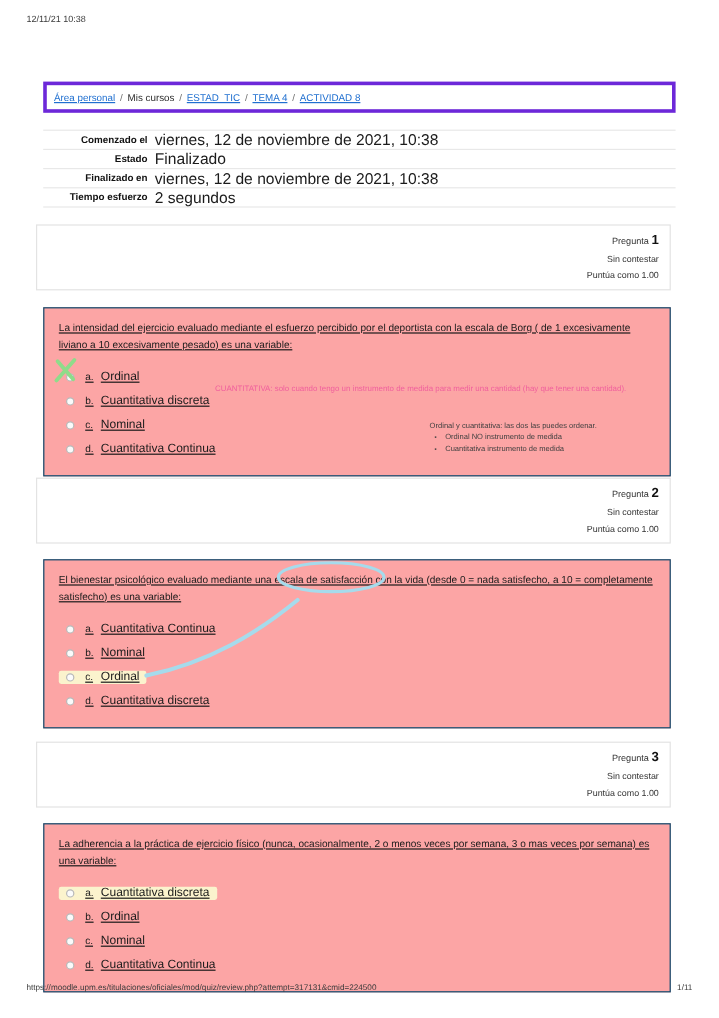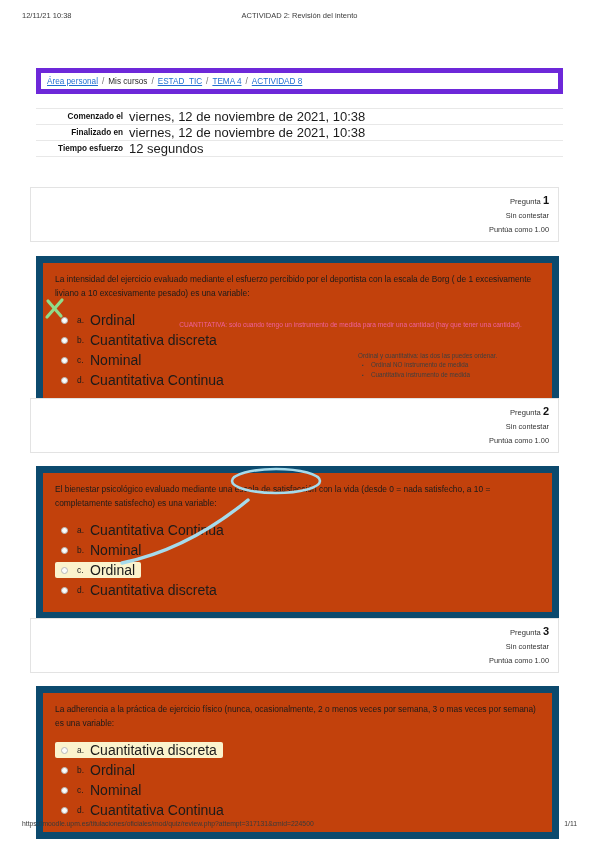--- a/index.html
+++ b/index.html
@@ -18,21 +18,21 @@
   .print-header {
     position:absolute; top:11px; left:0; width:599px; height:14px;
     font-size:7.5px; color:#3a3a3a;
   }
   .ph-date { position:absolute; left:22px; top:0; }
   .ph-title { position:absolute; left:0; top:0; width:599px; text-align:center; }
 
   
   .breadcrumb-box {
     position:absolute; left:36px; top:68px; width:527px; height:26px;
-    border:5px solid #6d28d9; background:#fff;
+    border:3px solid #6d28d9; background:#fff;
     display:flex; align-items:center; padding-left:6px;
     font-size:8.2px; color:#2b2b2b;
   }
   .bc-link { color:#1f6fd0; text-decoration:underline; white-space:nowrap; }
   .bc-plain { color:#2b2b2b; white-space:nowrap; }
   .bc-sep { color:#6b6b6b; margin:0 4px; }
 
   
   .summary { position:absolute; left:36px; top:108px; width:527px; }
   .srow { display:flex; border-bottom:1px solid #e8e8e8; min-height:15px; align-items:flex-start; padding:2px 0; }
@@ -46,31 +46,31 @@
     border:1px solid #e3e3e3; background:#fff; padding:6px 9px 7px 9px;text-align:right;
   }
   .qinfo .qnum { font-size:7.6px; color:#333; margin-bottom:5px; }
   .qinfo .qnum b { font-size:11px; color:#111; font-weight:bold; }
   .qinfo .qstate { font-size:7.4px; color:#333; margin-bottom:5px;margin-left:16px; }
   .qinfo .qgrade { font-size:7.4px; color:#333; }
 
   
   .qbox {
     position:absolute; left:36px; width:523px;
-    border:7px solid #0c4a6e; background:#c2410c; padding:10px 12px 12px 12px;
+    border:1px solid #0c4a6e; background:#fca5a5; padding:10px 12px 12px 12px;text-decoration:underline;
   }
   .qtext { font-size:8.4px; line-height:13.5px; color:#1b1b1b; margin-bottom:10px; }
   .opt { display:flex; align-items:center; height:20px; position:relative; }
   .radio {
     width:7px; height:7px; border-radius:50%;
     border:1px solid #b8b8b8; background:#fbfbfb;
     margin-left:6px; margin-right:9px; flex:none;
   }
   .opt-letter { font-size:8.4px; color:#1b1b1b; width:13px; }
-  .opt-text { font-size:14px; color:#1b1b1b; }
+  .opt-text { font-size:10px; color:#1b1b1b; }
   .hl-wrap { display:flex; align-items:center; background:#fbf3cd; border-radius:2px; padding-right:6px; }
 
   
   .anno-pink {
     position:absolute; color:#f0609d; font-size:6.6px; line-height:8.6px;
     text-align:center;
   }
   .anno-gray {
     position:absolute; color:#3f3f3f; font-size:6.3px; line-height:8.4px;
   }
@@ -88,47 +88,50 @@
   .f-url { position:absolute; left:22px; top:0; }
   .f-page { position:absolute; right:22px; top:0; }
 </style>
 </head>
 <body>
 
 <div class="page">
 
   <div class="print-header">
     <span class="ph-date">12/11/21 10:38</span>
-    <span class="ph-title">ACTIVIDAD 2: Revisión del intento</span>
   </div>
 
   <div class="breadcrumb-box">
     <span class="bc-link">Área personal</span>
     <span class="bc-sep">/</span>
     <span class="bc-plain">Mis cursos</span>
     <span class="bc-sep">/</span>
     <span class="bc-link">ESTAD_TIC</span>
     <span class="bc-sep">/</span>
     <span class="bc-link">TEMA 4</span>
     <span class="bc-sep">/</span>
     <span class="bc-link">ACTIVIDAD 8</span>
   </div>
 
   <div class="summary">
     <div class="srow">
       <div class="slabel">Comenzado el</div>
       <div class="svalue">viernes, 12 de noviembre de 2021, 10:38</div>
     </div>
     <div class="srow">
+      <div class="slabel">Estado</div>
+      <div class="svalue">Finalizado</div>
+    </div>
+    <div class="srow">
       <div class="slabel">Finalizado en</div>
       <div class="svalue">viernes, 12 de noviembre de 2021, 10:38</div>
     </div>
     <div class="srow">
       <div class="slabel">Tiempo esfuerzo</div>
-      <div class="svalue">12 segundos</div>
+      <div class="svalue">2 segundos</div>
     </div>
   </div>
 
   <div class="qinfo" style="top:187px;">
     <div class="qnum">
       <span>Pregunta</span>
       <b>1</b>
     </div>
     <div class="qstate">Sin contestar</div>
     <div class="qgrade">Puntúa como 1.00</div>

